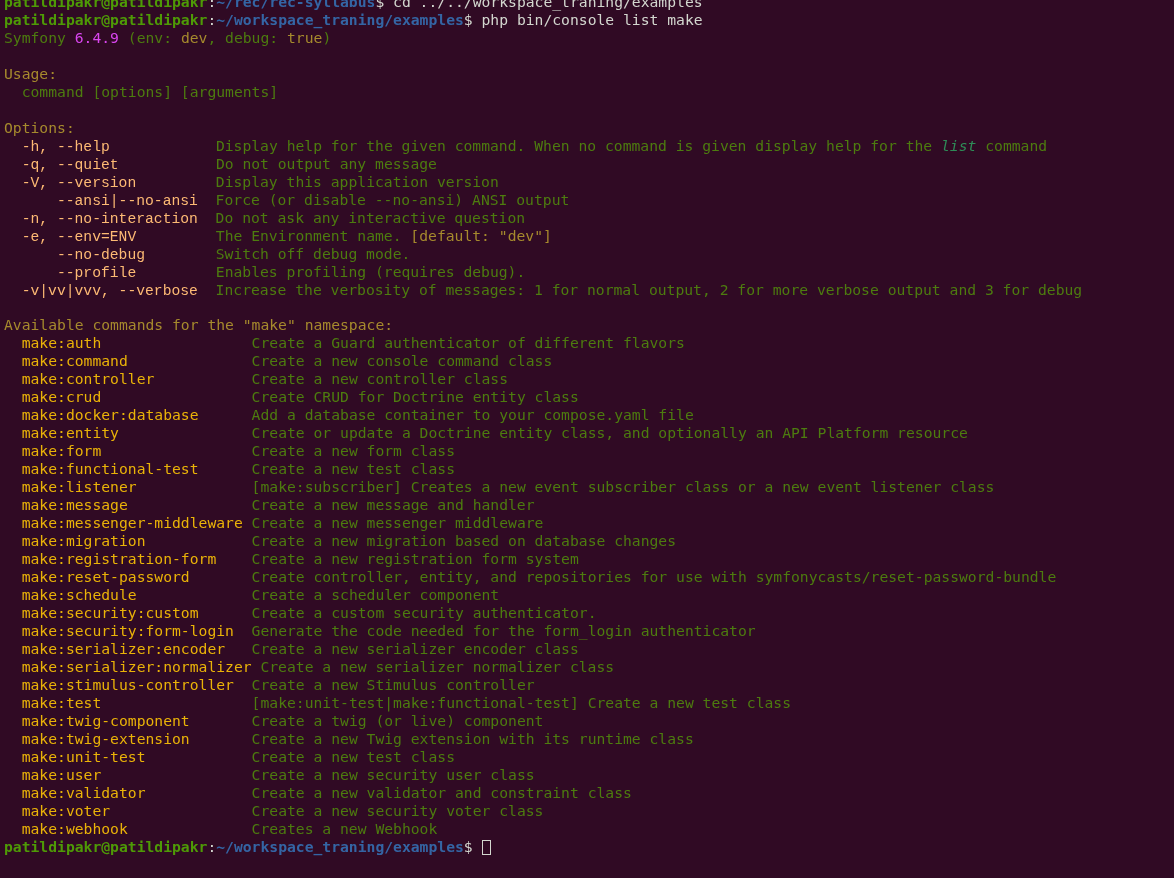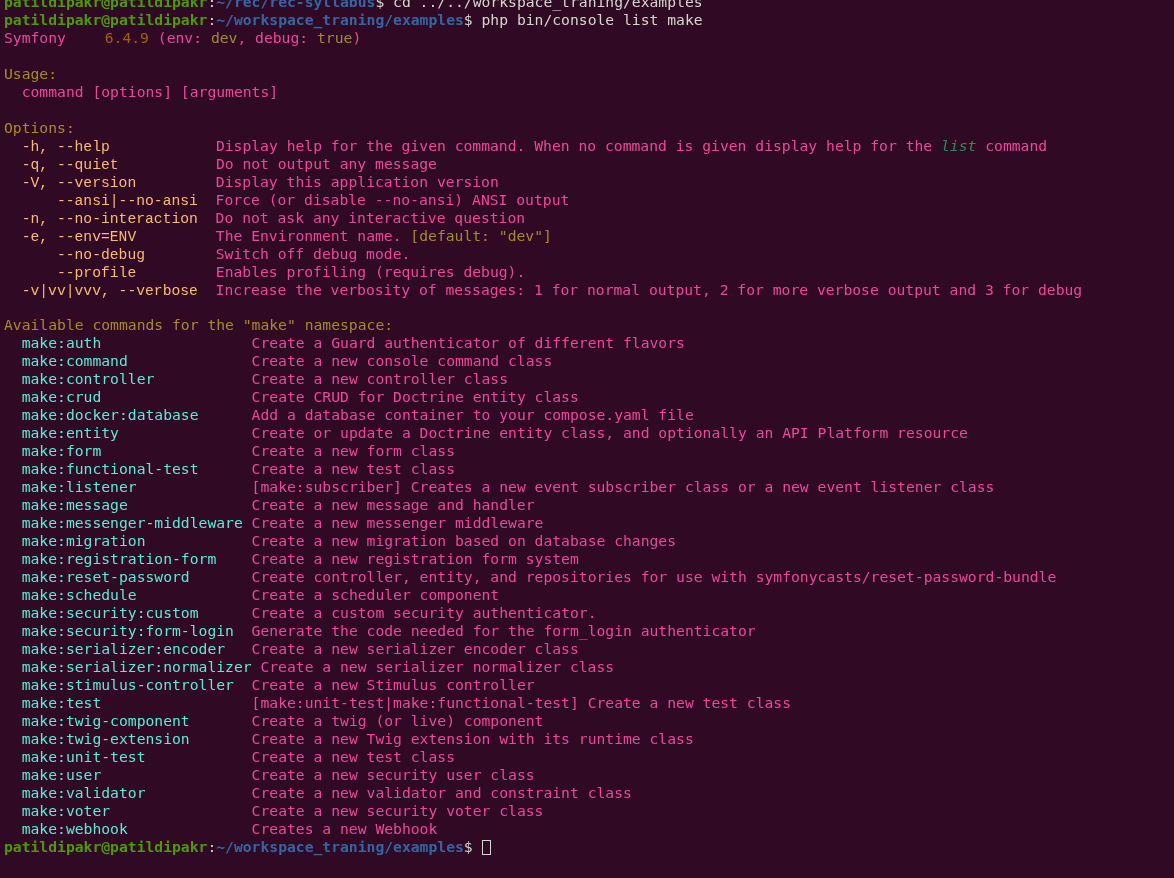--- a/index.html
+++ b/index.html
@@ -45,23 +45,23 @@
 
   
   .c-default { color: #d3d7cf; }
   .c-user    { color: #4e9a06; font-weight: bold; }
   .c-colon   { color: #d3d7cf; }
   .c-path    { color: #3465a4; font-weight: bold; }
   .c-dollar  { color: #d3d7cf; }
   .c-green   { color: #2e8b57; font-style: italic; }
   .c-green-b { color: #fdba74; font-family: Liberation Mono, monospace; }
   .c-yellow  { color: #a68a2d; text-align: right; }
-  .c-cmd     { color: #5eead4; }
-  .c-version { color: #a16207; margin-left: 30px; }
-  .c-white   { color: #ec4899; }
+  .c-cmd     { color: #eab308; }
+  .c-version { color: #d946ef; }
+  .c-white   { color: #4d7c0f; }
 
   .cursor {
     display: inline-block;
     width: 9.55px;
     height: 15px;
     background: transparent;
     border: 1.5px solid #d3d7cf;
     box-sizing: border-box;
     vertical-align: -3px;
   }

